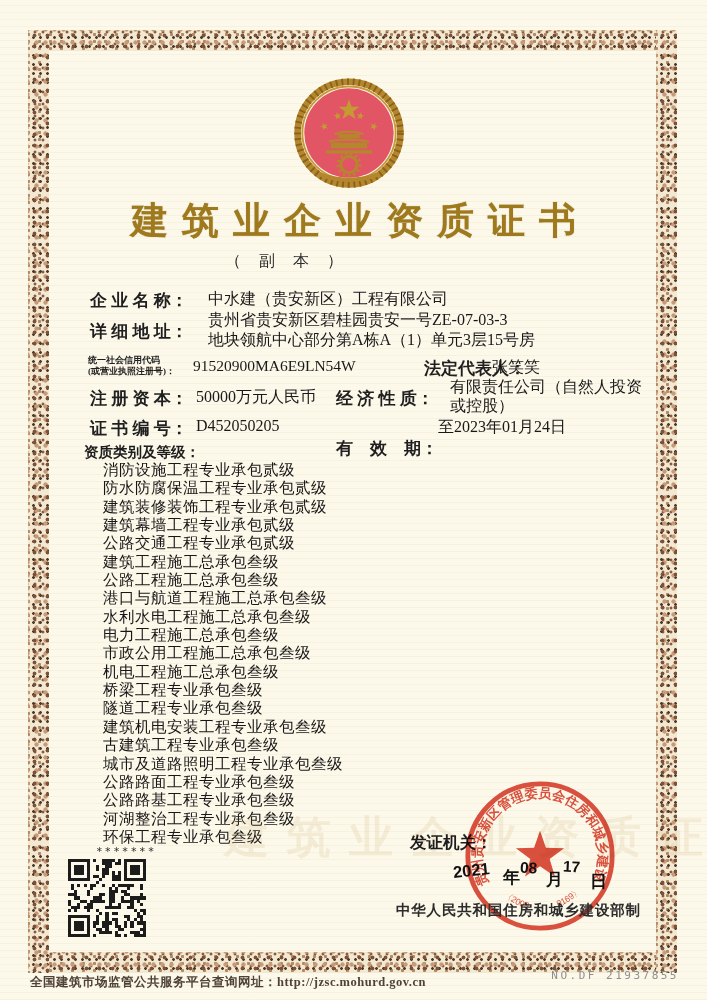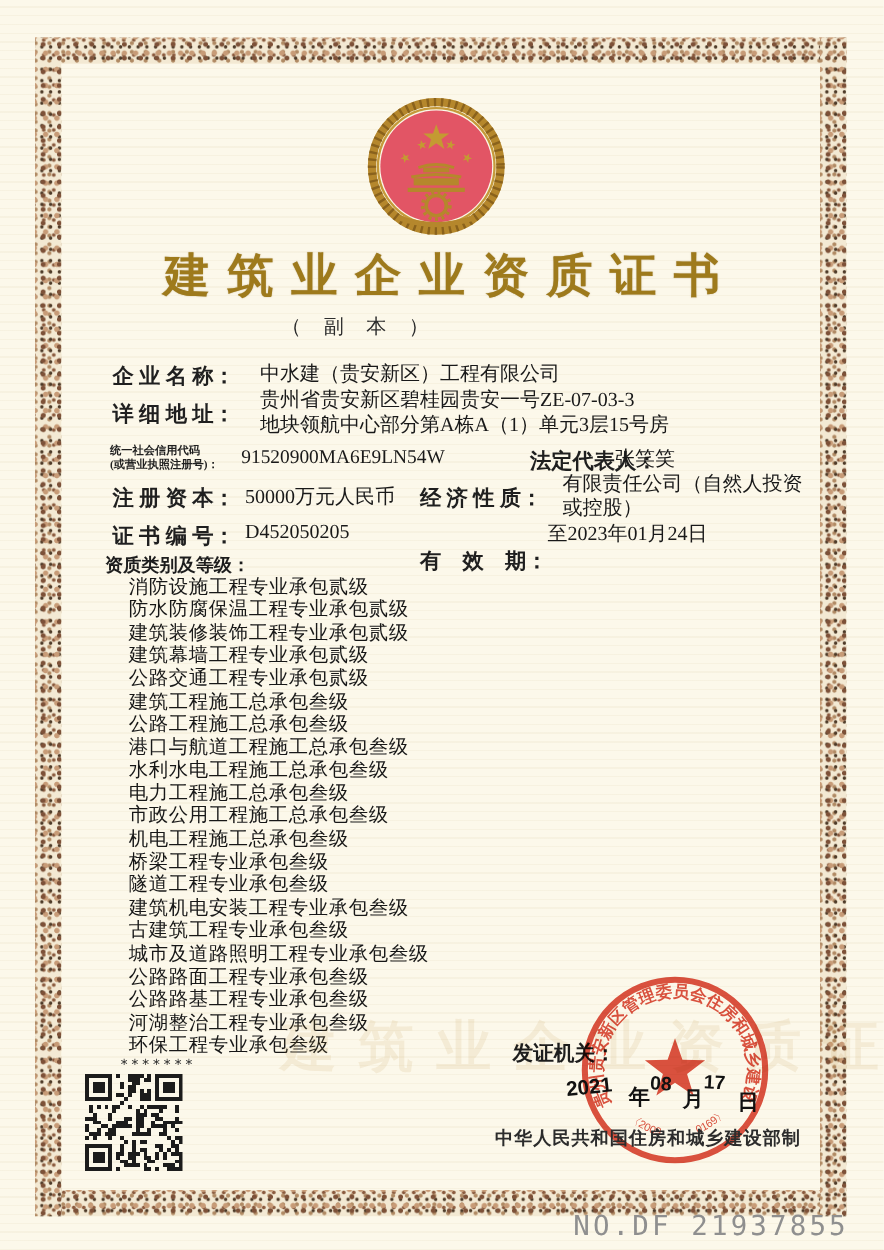--- a/index.html
+++ b/index.html
@@ -67,21 +67,21 @@
   .d-day{left:123px;top:3px;transform:rotate(3deg);font-family:"Liberation Sans",sans-serif;font-weight:bold;font-size:15.5px;}
   .d-dunit{left:150px;top:15px;font-weight:bold;}
   .made-by{position:absolute;left:396px;top:901px;font-weight:bold;font-size:14.5px;letter-spacing:.8px;color:#2c2c2c;white-space:nowrap;}
 
   .ghost{
     position:absolute;left:225px;top:808px;font-size:44px;font-weight:bold;letter-spacing:18px;
     color:rgba(190,152,62,.12);white-space:nowrap;pointer-events:none;
   }
 
   .footer-query{position:absolute;left:30px;top:974px;font-weight:bold;font-size:12.5px;color:#4f4336;letter-spacing:.5px;}
-  .footer-serial{position:absolute;right:28px;top:969px;font-size:22px;color:#8f8f8f;font-family:"DejaVu Sans Mono",monospace;letter-spacing:2.5px;}
+  .footer-serial{position:absolute;right:28px;top:969px;font-size:11px;color:#8f8f8f;font-family:"DejaVu Sans Mono",monospace;letter-spacing:2.5px;}
 </style>
 </head>
 <body>
 
 <div class="page">
 
   <div class="bstrip b-top"></div>
   <div class="bstrip b-bottom"></div>
   <div class="bstrip b-left"></div>
   <div class="bstrip b-right"></div>
@@ -489,15 +489,16 @@
     <span class="d-year">2021</span>
     <span class="d-yunit">年</span>
     <span class="d-month">08</span>
     <span class="d-munit">月</span>
     <span class="d-day">17</span>
     <span class="d-dunit">日</span>
   </div>
 
   <div class="made-by">中华人民共和国住房和城乡建设部制</div>
 
+  <div class="footer-query">全国建筑市场监管公共服务平台查询网址：http://jzsc.mohurd.gov.cn</div>
   <div class="footer-serial">NO.DF 21937855</div>
 
 </div>
 
 </body></html>

